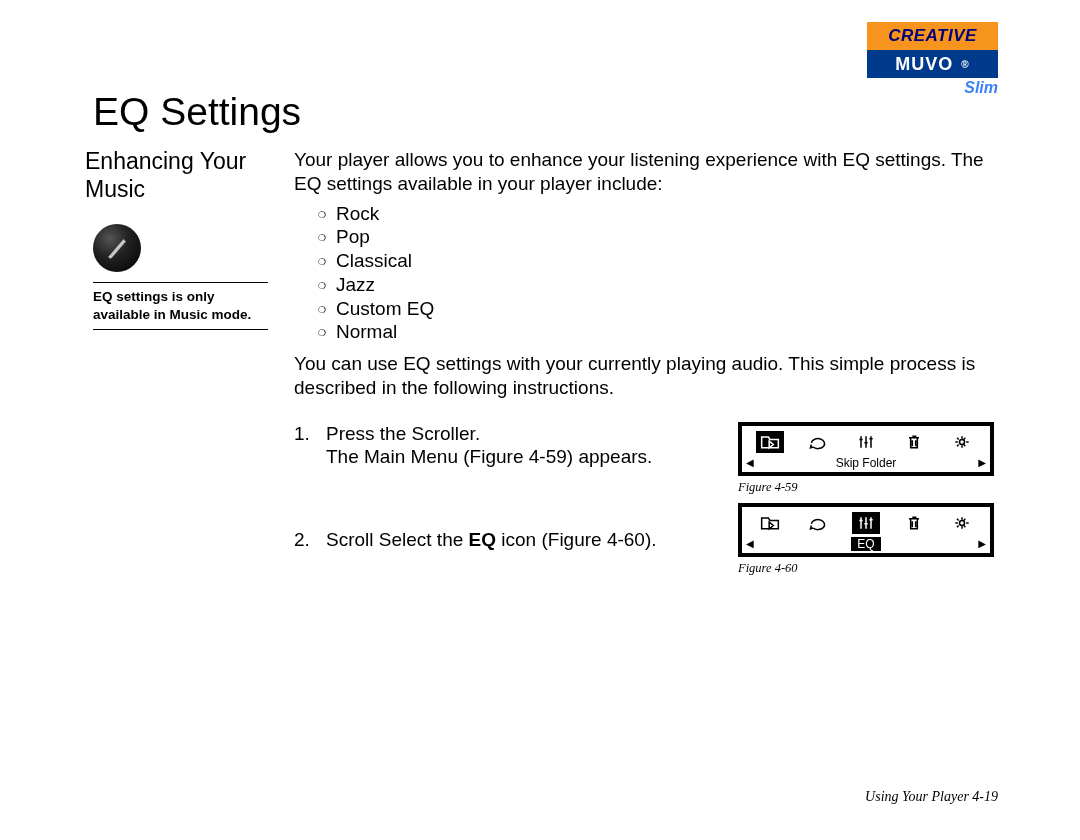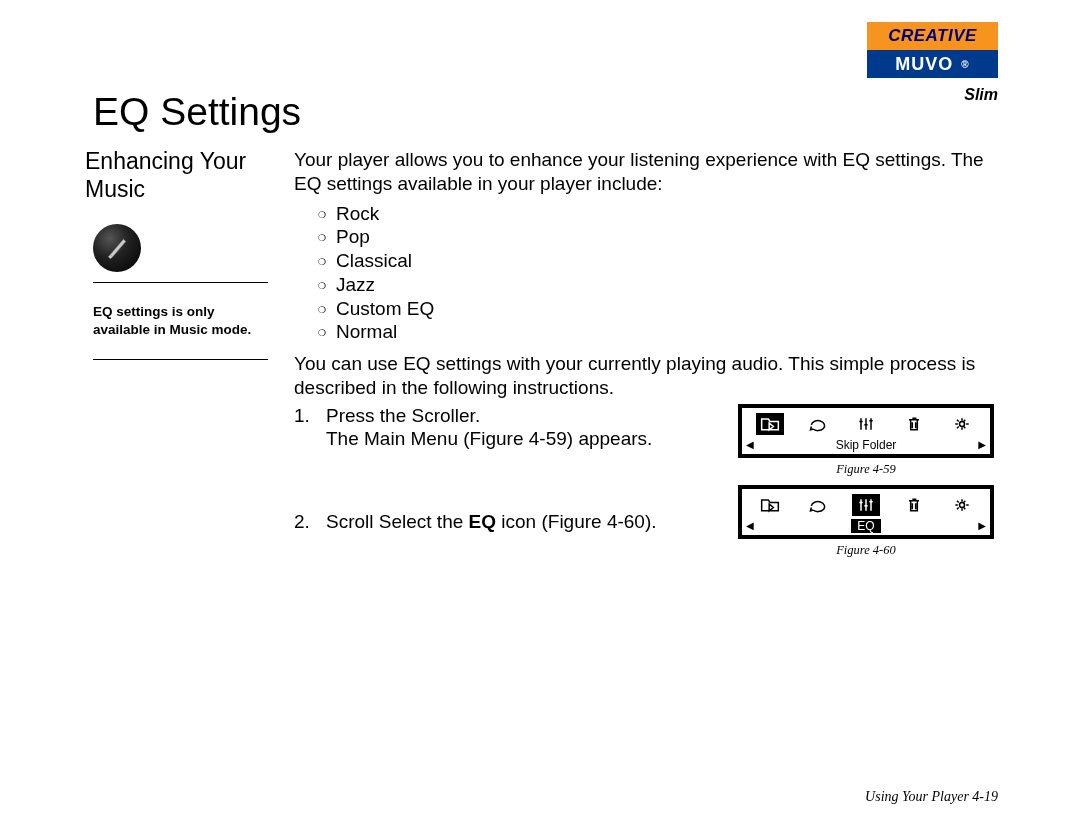--- a/index.html
+++ b/index.html
@@ -37,25 +37,25 @@
     justify-content: center;
     color: #fff;
     font-weight: 900;
     font-size: 18px;
     letter-spacing: 1px;
     gap: 8px;
   }
   .logo-bot sup { font-size: 10px; vertical-align: super; }
   .logo-slim {
     text-align: right;
-    color: #000000;
+    color: #3b82f6;
     font-style: italic;
     font-weight: 700;
     font-size: 16px;
-    margin-top: 8px;
+    margin-top: 1px;
   }
   .main-title {
     position: absolute;
     top: 90px;
     left: 93px;
     font-size: 39px;
     font-weight: 400;
   }
   .sub-title {
     position: absolute;
@@ -79,21 +79,21 @@
     background: radial-gradient(circle at 35% 30%, #555 0%, #222 40%, #000 100%);
     display: flex;
     align-items: center;
     justify-content: center;
     margin-bottom: 10px;
   }
   .tip-icon svg { fill: #ddd; }
   .tip-text {
     border-top: 1px solid #000;
     border-bottom: 1px solid #000;
-    padding: 20px 0;
+    padding: 5px 0;
     font-size: 13.5px;
     font-weight: 700;
     line-height: 1.35;
   }
   .content {
     position: absolute;
     top: 148px;
     left: 294px;
     width: 700px;
     font-size: 19px;
@@ -105,21 +105,21 @@
     margin: 2px 0 8px 24px;
   }
   .preset-list li::before {
     content: "❍";
     font-size: 9px;
     display: inline-block;
     width: 18px;
     vertical-align: 2px;
   }
   .preset-list li { line-height: 1.25; }
-  .desc { margin-bottom: 4px; }
+  .desc { margin-bottom: 22px; }
   .steps-area {
     position: relative;
   }
   .step-row {
     display: flex;
     align-items: flex-start;
     margin-bottom: 28px;
   }
   .step-text {
     flex: 1;
@@ -179,21 +179,21 @@
   .screen-label .lbl { flex: 1; text-align: center; }
   .screen-label .arr { font-size: 10px; }
   .screen-label.sel-lbl .lbl-box {
     background: #000;
     color: #fff;
     padding: 0 6px;
   }
   .fig-cap {
     font-style: italic;
     font-size: 12.5px;
-    text-align: center;
+    text-align: left;
     font-family: Georgia, 'Times New Roman', serif;
     margin-top: 4px;
     margin-bottom: 8px;
   }
   .footer {
     position: absolute;
     bottom: 35px;
     right: 82px;
     font-style: italic;
     font-size: 14px;

